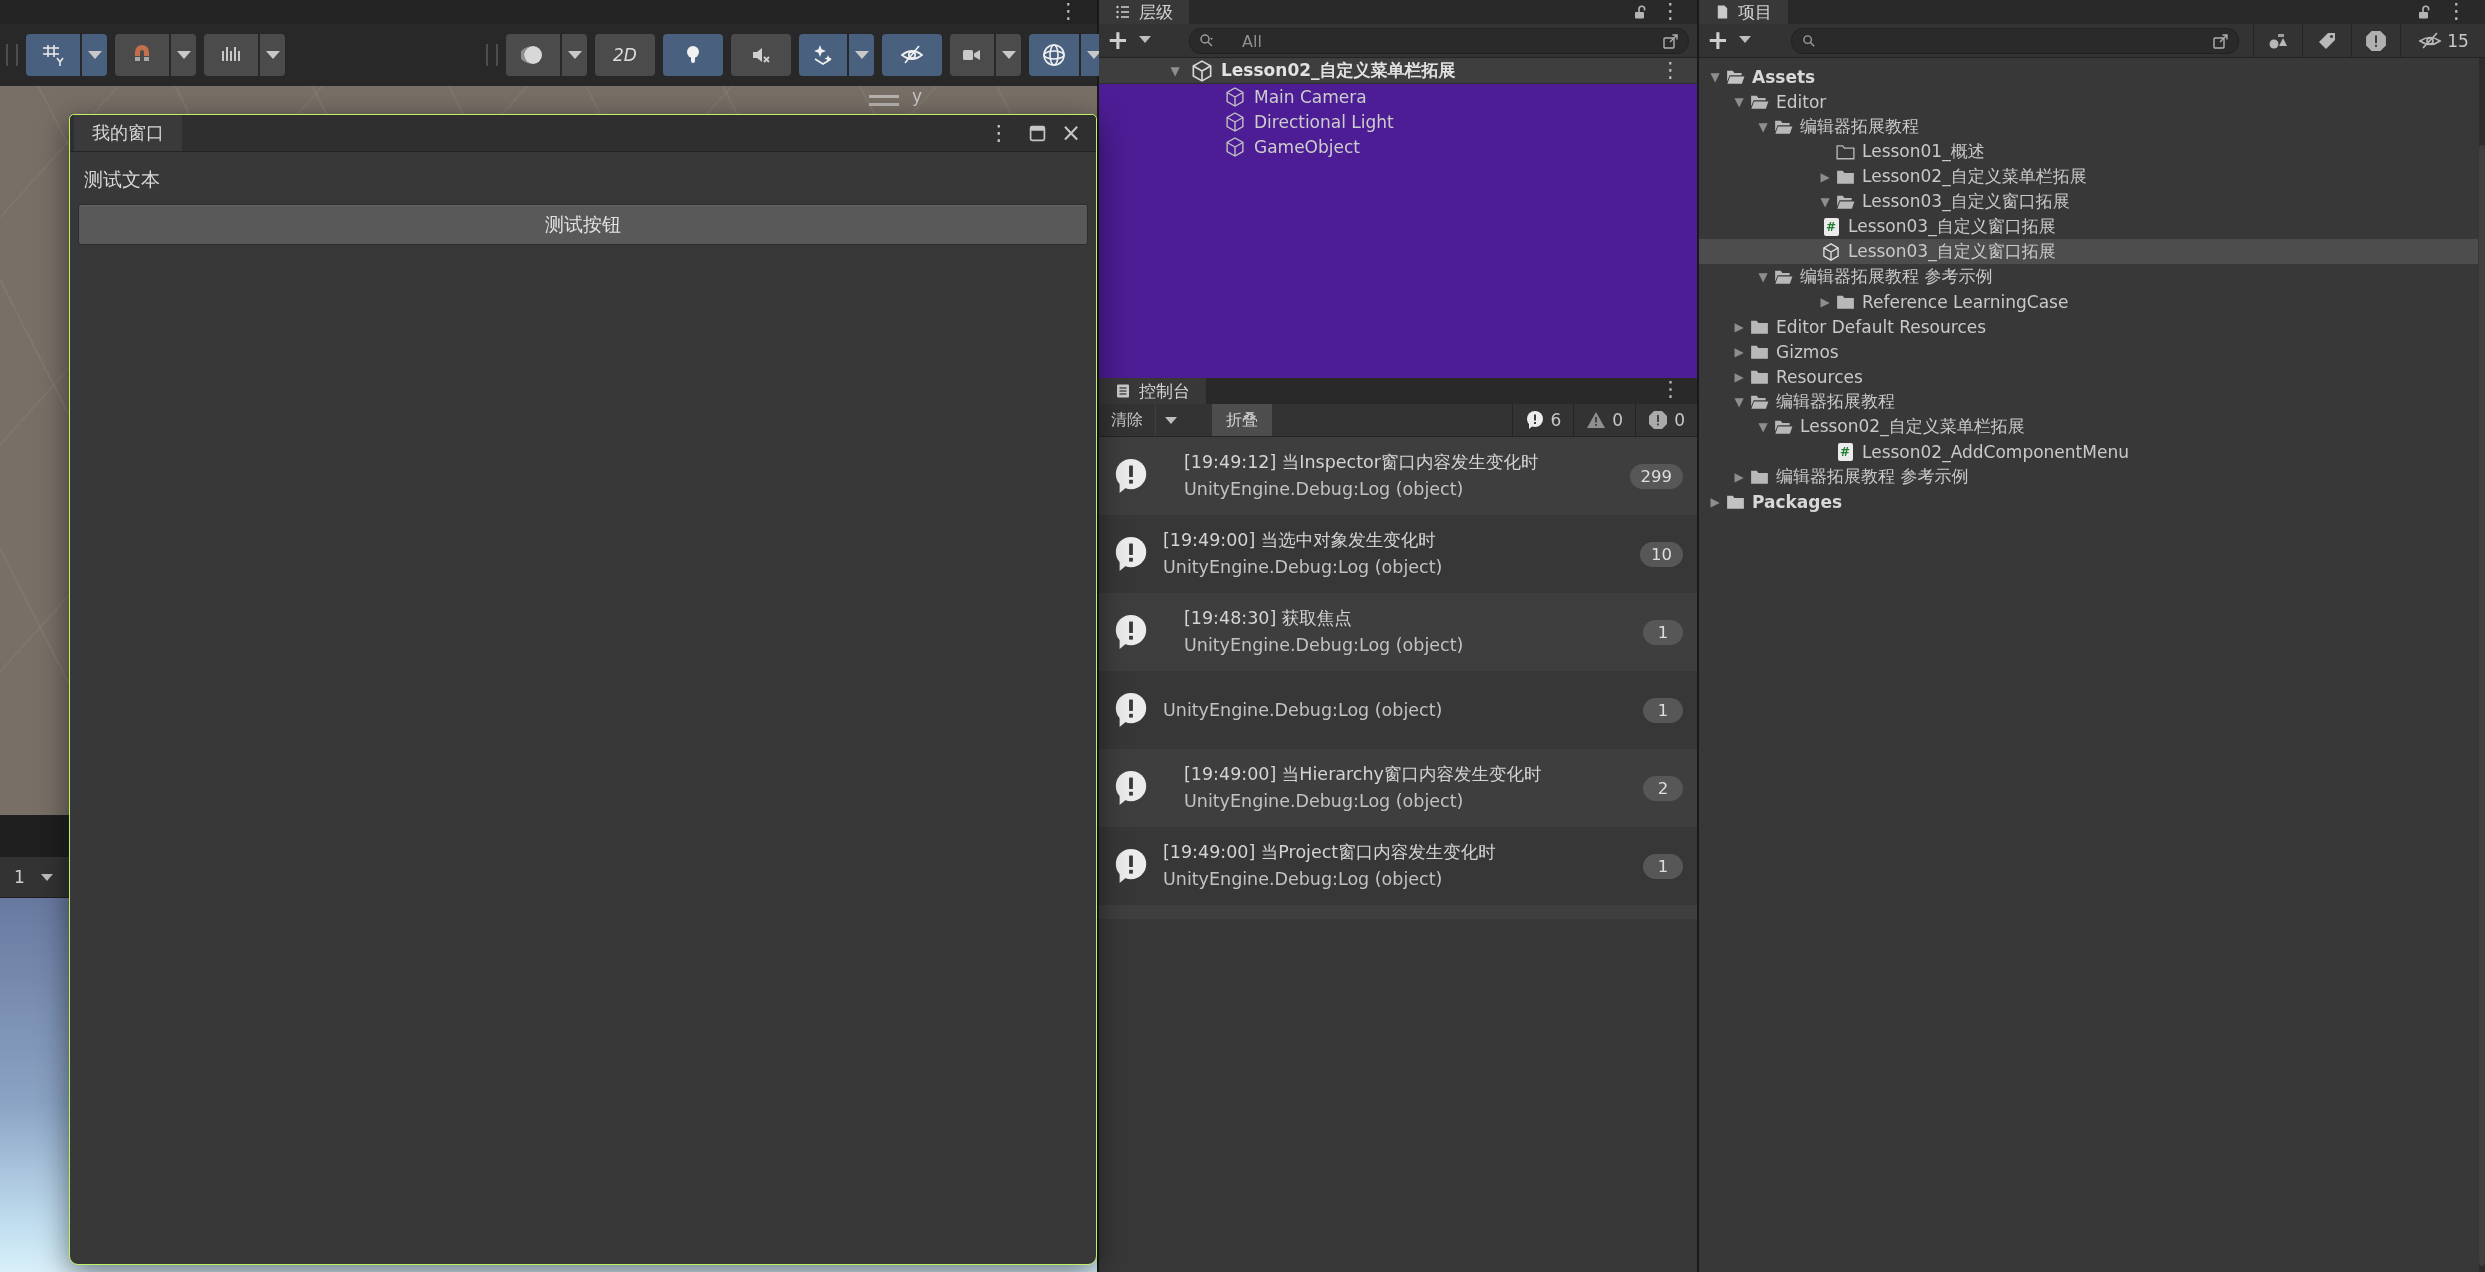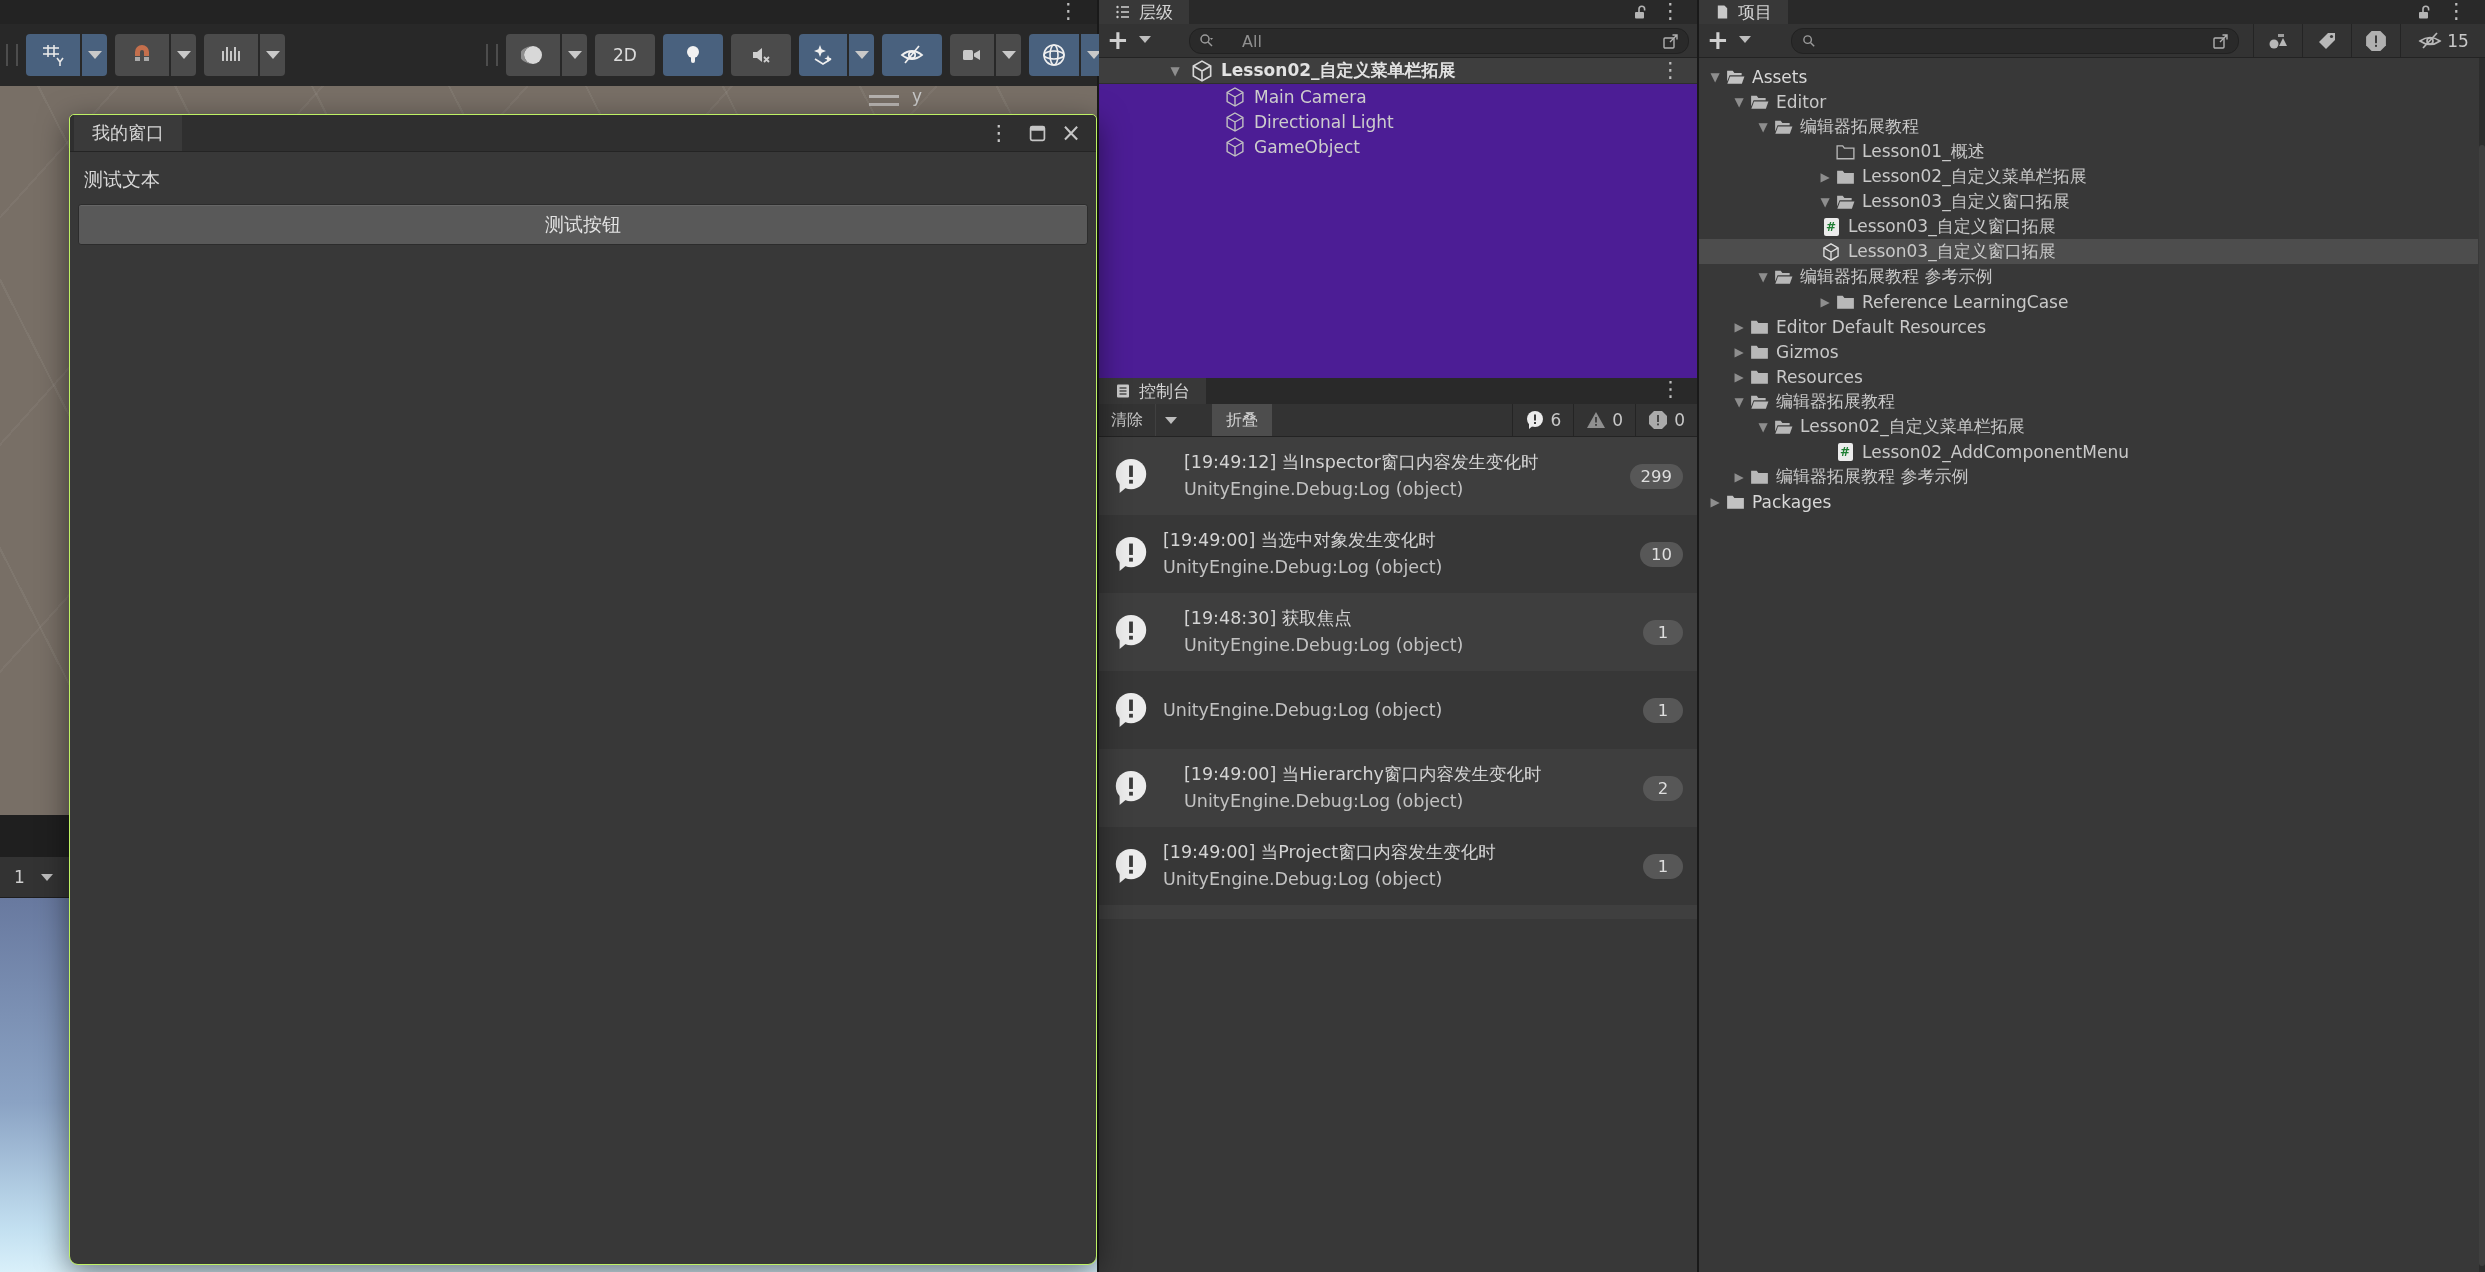--- a/index.html
+++ b/index.html
@@ -12,21 +12,21 @@
   .icon-svg{display:inline-block;vertical-align:middle;}
   .tabstrip{background:#292929;}
   .tab{display:inline-flex;align-items:center;gap:8px;height:100%;padding:0 16px;background:#383838;font-size:17px;color:#d4d4d4;}
   .ptoolbar{background:#333333;border-bottom:1px solid #232323;box-sizing:border-box;}
 
   
   .left-col{left:0;top:0;width:1097px;height:1272px;background:#282828;}
   .scene-tabstrip{left:0;top:0;width:1097px;height:24px;background:#232323;}
   .scene-toolbar{left:0;top:24px;width:1097px;height:62px;background:#282828;}
   .drag-handle{width:8px;height:22px;border-left:2px solid #4d4d4d;border-right:2px solid #4d4d4d;}
-  .tgroup{display:flex;align-items:center;gap:8px;position:absolute;top:10px;}
+  .tgroup{display:flex;align-items:center;gap:8px;position:absolute;top:10px;font-style:italic;}
   .tpair{display:flex;gap:2px;}
   .tbtn{height:42px;border-radius:4px;background:#4b4b4b;display:flex;align-items:center;justify-content:center;color:#dcdcdc;font-size:17px;}
   .tbtn.blue{background:#49617e;}
   .tbtn.main{width:54px;border-top-right-radius:0;border-bottom-right-radius:0;}
   .tbtn.dd{width:25px;border-top-left-radius:0;border-bottom-left-radius:0;}
   .tbtn.solo{width:60px;}
   .caret{width:0;height:0;border-left:7px solid transparent;border-right:7px solid transparent;border-top:8px solid #c9c9c9;}
   .scene-view{left:0;top:86px;width:1097px;height:729px;background-color:#786f66;
       background-image:repeating-linear-gradient(63deg,transparent 0 120px,rgba(255,255,255,.055) 120px 122px),
                        repeating-linear-gradient(-48deg,transparent 0 150px,rgba(255,255,255,.045) 150px 152px);}
@@ -91,21 +91,21 @@
 
   
   .right-col{left:1699px;top:0;width:786px;height:1272px;background:#383838;}
   .p-toolbar{left:0;top:24px;width:786px;height:34px;display:flex;align-items:stretch;}
   .p-cells{margin-left:auto;display:flex;align-items:stretch;}
   .p-cell{display:flex;align-items:center;justify-content:center;gap:4px;border-left:1px solid #242424;font-size:17px;color:#c8c8c8;}
   .ptree{left:0;top:64px;width:779px;}
   .prow{display:flex;align-items:center;height:25px;font-size:17px;color:#c9c9c9;}
   .prow .arr{width:20px;flex:none;text-align:center;font-size:12px;color:#8e8e8e;}
   .prow .ficon{width:20px;height:16px;flex:none;margin-right:7px;display:flex;align-items:center;justify-content:center;}
-  .prow.bold .plabel{font-weight:normal;color:#d8d8d8;}
+  .prow.bold .plabel{font-weight:bold;color:#d8d8d8;}
   .prow.selected{background:#4d4d4d;}
   .lvl0{padding-left:6px;}  .lvl1{padding-left:30px;}  .lvl2{padding-left:54px;}
   .lvl3{padding-left:116px;} .lvl4{padding-left:102px;}
   .script-icon{width:15px;height:18px;background:#ececec;border-radius:2px;display:flex;align-items:center;justify-content:center;}
   .script-icon::after{content:"#";color:#1e7d32;font-weight:bold;font-size:12px;}
   .p-scrollbar{left:780px;top:58px;width:6px;height:1214px;background:#2d2d2d;}
   .p-thumb{position:absolute;left:0;top:87px;width:6px;height:1121px;background:#3f3f3f;border-radius:3px;}
 </style>
 </head>
 <body>

